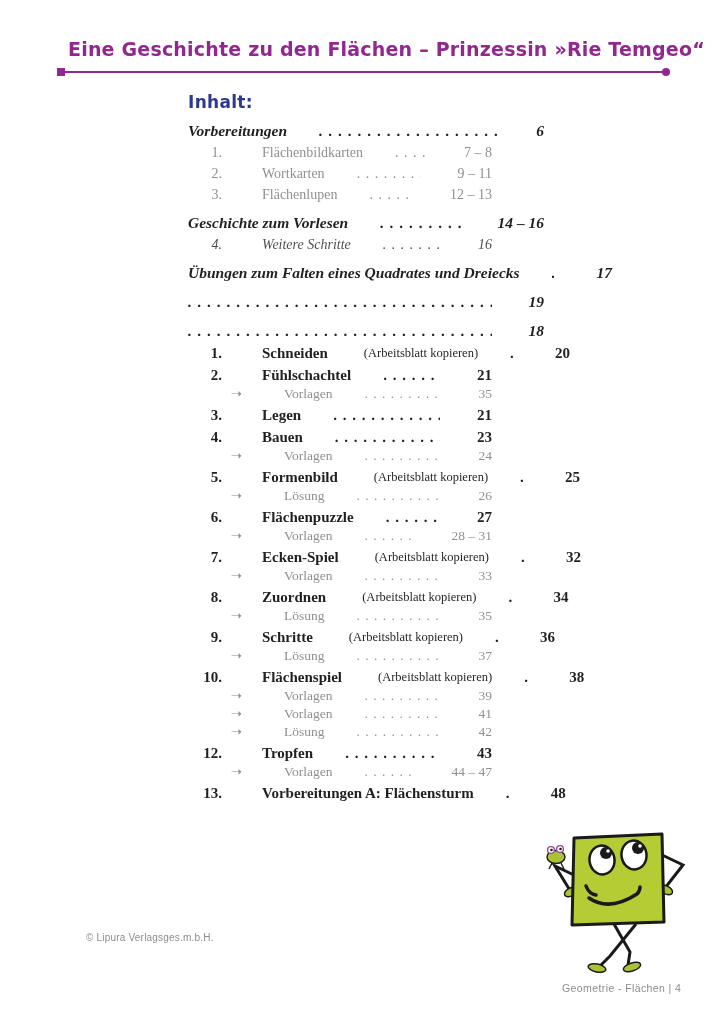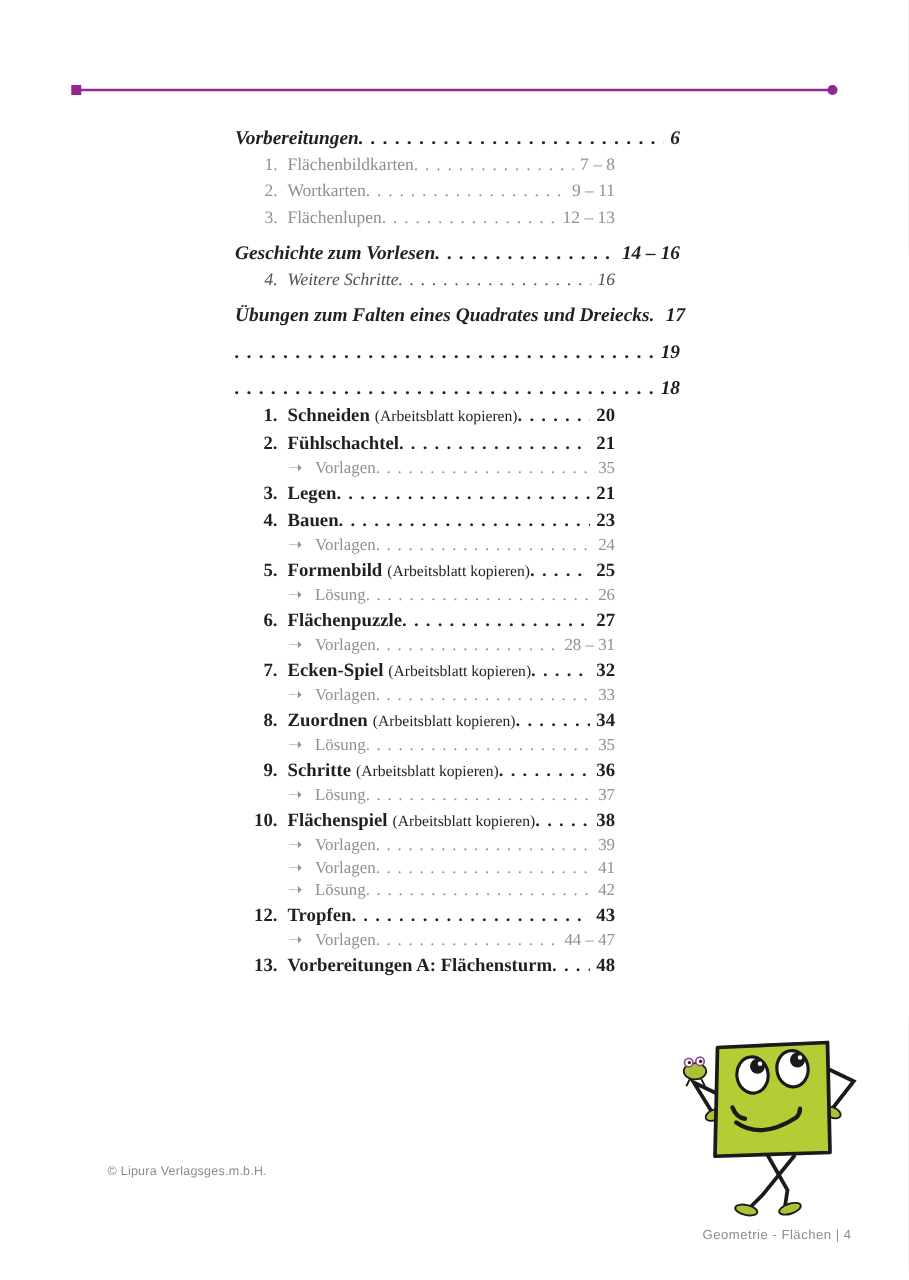--- a/index.html
+++ b/index.html
@@ -38,21 +38,21 @@
     position:absolute;left:662px;top:68px;width:8px;height:8px;border-radius:50%;
     background:var(--accent-purple);
   }
   
   .toc{position:absolute;left:188px;top:92px;width:356px;}
   .inhalt{
     font-family:"DejaVu Sans","Liberation Sans",sans-serif;
     font-weight:bold;font-size:17px;color:var(--heading-blue);
     margin-bottom:9px;letter-spacing:.3px;
   }
-  .row{display:flex;align-items:flex-start;white-space:nowrap;}
+  .row{display:flex;align-items:flex-start;white-space:nowrap;gap:32px;}
   .num{flex:0 0 42px;text-align:right;padding-right:8px;}
   .label{flex:0 0 auto;}
   .annotation{flex:0 0 auto;font-weight:normal;font-size:12.5px;padding-left:4px;}
   .dots{flex:1 1 auto;overflow:hidden;min-width:8px;}
   .dots::after{content:". . . . . . . . . . . . . . . . . . . . . . . . . . . . . . . . . . . . . . . . . . . . . . . . . . . .";letter-spacing:1px;}
   .pagenum{flex:0 0 auto;padding-left:5px;}
   .section{
     width:356px;margin-top:9px;line-height:20px;
     font-weight:bold;font-style:italic;font-size:15.5px;color:var(--text-dark);
   }
@@ -85,25 +85,27 @@
     position:absolute;left:562px;top:982px;
     font-family:"Liberation Sans","DejaVu Sans",sans-serif;
     font-size:10.5px;color:#8c8c8c;letter-spacing:.4px;
   }
 </style>
 </head>
 <body>
 
 <div class="page">
 
+  <div class="title">Eine Geschichte zu den Flächen – Prinzessin »Rie Temgeo“</div>
   <div class="rule-sq"></div>
   <div class="rule"></div>
   <div class="rule-dot"></div>
 
   <div class="toc">
+    <div class="inhalt">Inhalt:</div>
     <div id="toc-list">
         <div class="row section">
           <span class="label">Vorbereitungen</span>
           <span class="dots"></span>
           <span class="pagenum">6</span>
         </div>
         <div class="row item-gray">
           <span class="num">1.</span>
           <span class="label">Flächenbildkarten</span>
           <span class="dots"></span>

